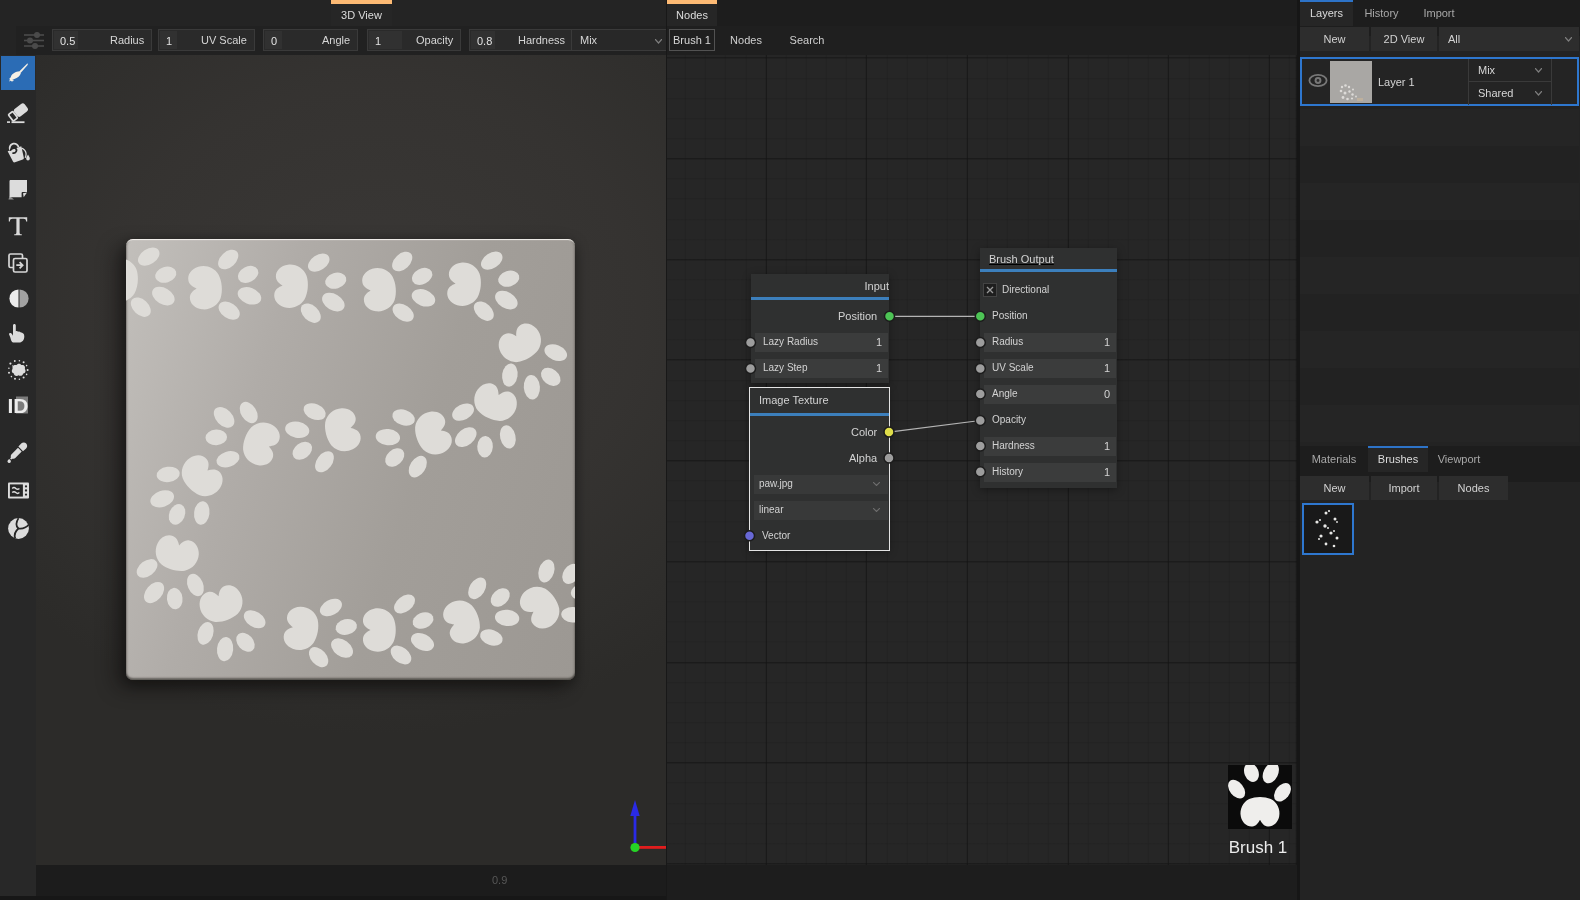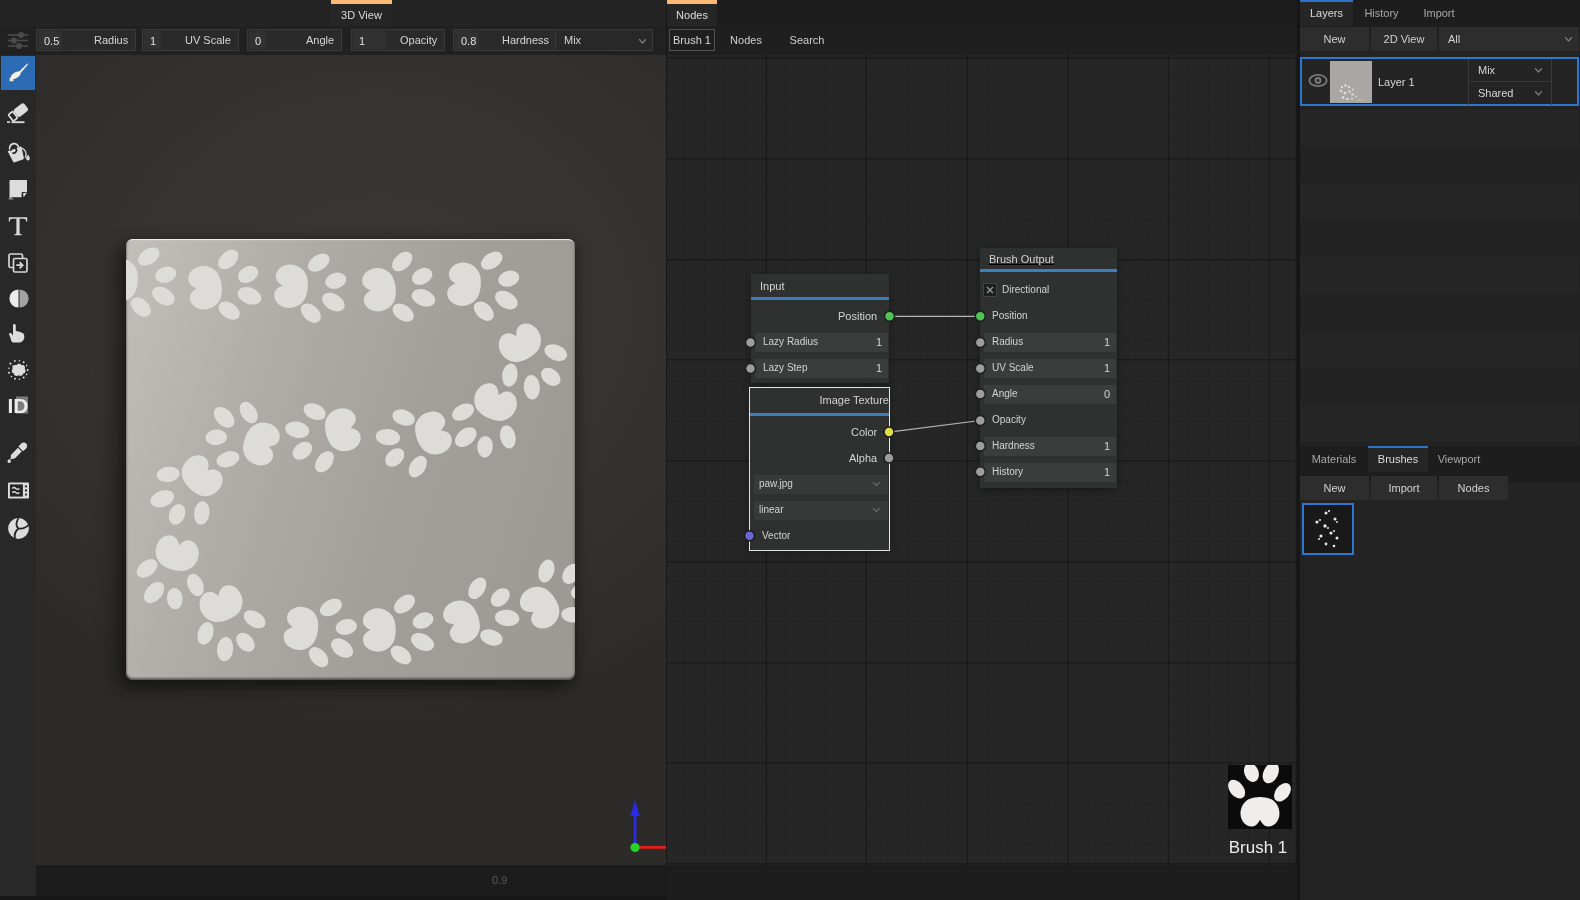--- a/index.html
+++ b/index.html
@@ -10,21 +10,21 @@
 .abs { position:absolute; }
 
 
 #menubar { left:0; top:0; width:667px; height:26px; background:#1d1d1d; }
 #menubar .mi { display:inline-block; padding:0 12px; line-height:26px; font-size:11px; color:#dadada; }
 .tabtop { background:#262626; border-top:4px solid #fdba74; color:#dcdcdc; font-size:11px;
   text-align:center; }
 #tab3d { left:331px; top:0; width:61px; height:26px; line-height:23px; }
 
 
-#toolbar { left:0; top:26px; width:667px; height:29px; background:#212121;padding-left:36px; }
+#toolbar { left:16px; top:26px; width:667px; height:29px; background:#212121;padding-left:36px; }
 .tfield { position:absolute; top:3px; height:22px; background:#2a2a2a; border:1px solid #3a3a3a; }
 .tfield .val { position:absolute; left:1px; top:1px; bottom:1px; background:#313131;
   color:#e2e2e2; font-size:11px; line-height:20px; padding-left:6px; }
 .tfield .lab { position:absolute; right:7px; top:0; line-height:21px; font-size:11px; color:#d6d6d6; }
 
 
 #sidebar { left:0; top:55px; width:36px; height:845px; background:#282828; }
 .tool { position:absolute; left:1px; width:34px; height:34px; display:flex; align-items:center; justify-content:center; }
 .tool svg { display:block; }
 
@@ -292,42 +292,42 @@
   <div class="abs" style="left:666px;top:0;width:1px;height:900px;background:#181818;"></div>
   <div class="abs tabtop" id="ntab">Nodes</div>
   <div class="abs" id="ntoolbar">
     <div id="nbrush1">Brush 1</div>
     <div id="nnodes">Nodes</div>
     <div id="nsearch">Search</div>
   </div>
   <div class="abs" id="nodearea"></div>
   <div class="abs" id="nodebottom"></div>
 
-  <div class="node" id="node-input" style="left:751px;top:274px;width:138px;">
+  <div class="node" id="node-input" style="left:751px;top:274px;width:138px;text-align:right;">
     <div class="hdr">Input</div>
     <div class="accent"></div>
     <div style="height:3px"></div>
     <div class="nrow">
         <span class="nlabr">Position</span>
       </div>
     <div class="nrow">
         <div class="nbar"></div>
         <span class="nlab">Lazy Radius</span>
         <span class="nval">1</span>
       </div>
     <div class="nrow">
         <div class="nbar"></div>
         <span class="nlab">Lazy Step</span>
         <span class="nval">1</span>
       </div>
     <div style="height:2px"></div>
   </div>
 
   <div class="node" id="node-imgtex" style="left:750px;top:388px;width:139px;outline:1.5px solid #e4e4e4;">
-    <div class="hdr" style="height:24.5px;line-height:25px;text-align:right;">Image Texture</div>
+    <div class="hdr" style="height:24.5px;line-height:25px;">Image Texture</div>
     <div class="accent"></div>
     <div style="height:3.5px"></div>
     <div class="nrow">
         <span class="nlabr">Color</span>
       </div>
     <div class="nrow">
         <span class="nlabr">Alpha</span>
       </div>
     <div class="nrow">
         <div class="nbar" style="background:#383939"></div>

